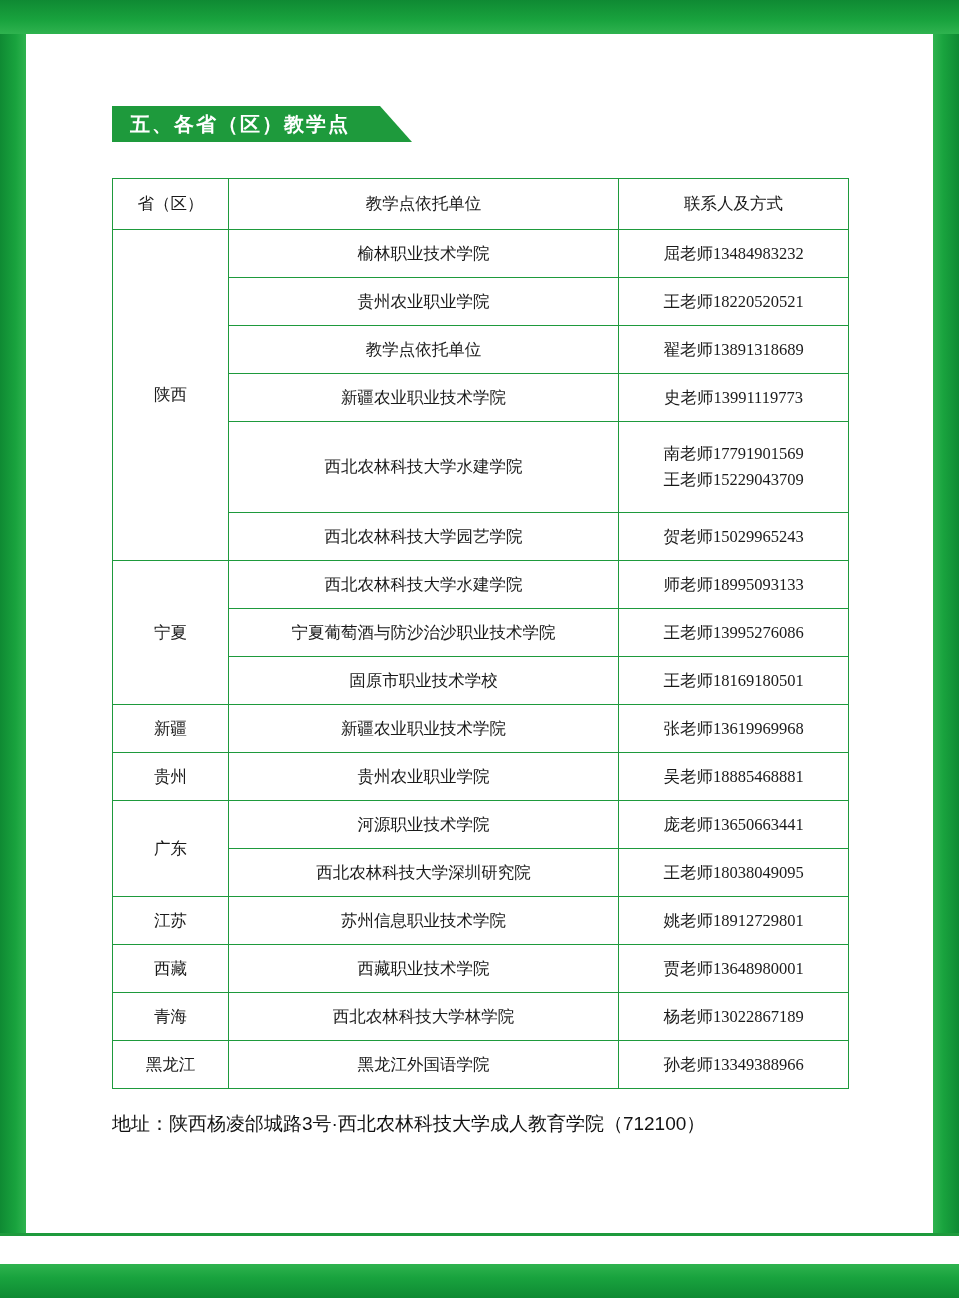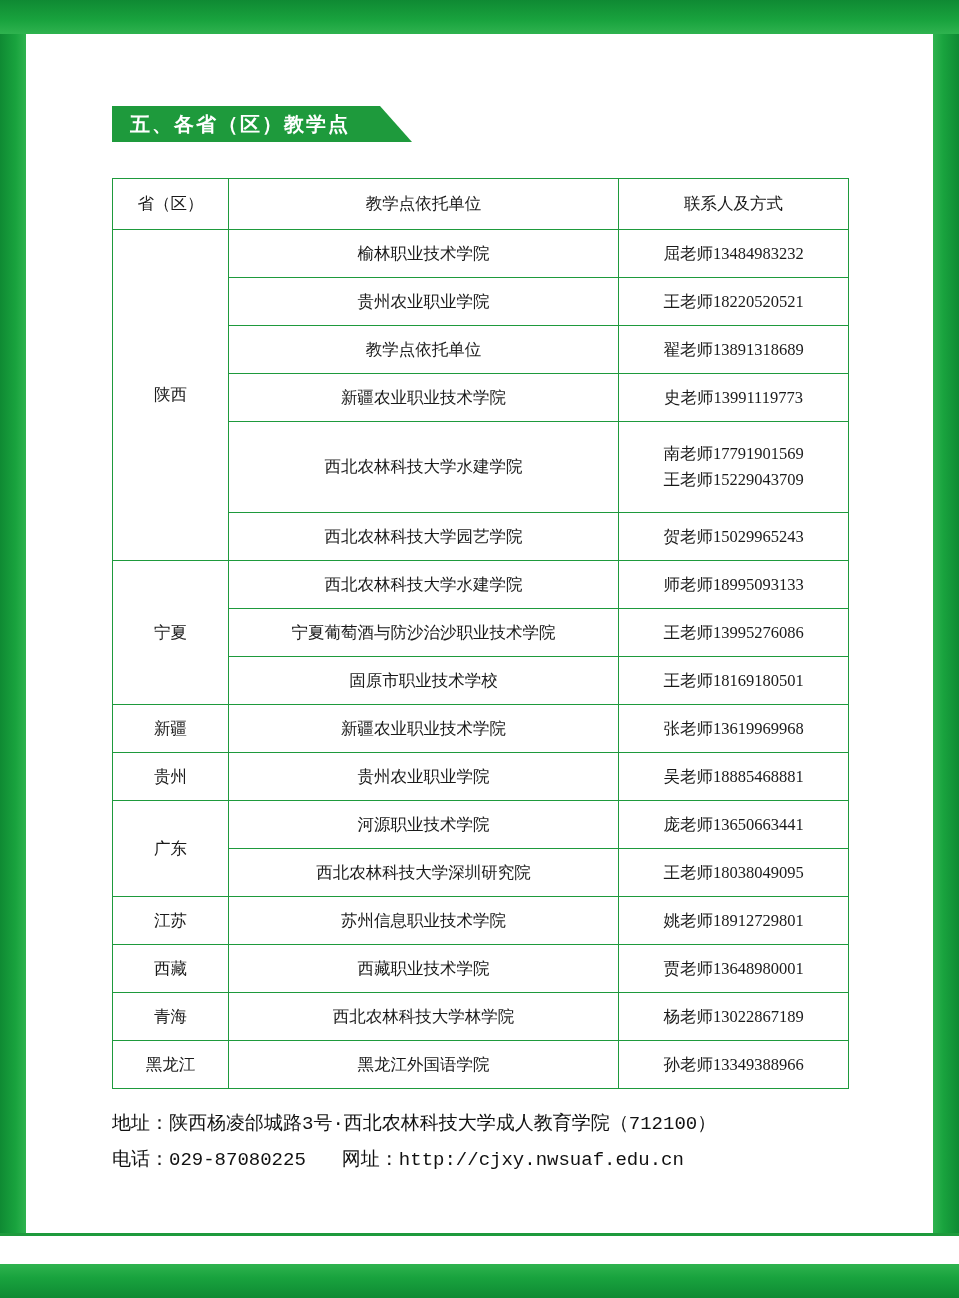--- a/index.html
+++ b/index.html
@@ -105,21 +105,21 @@
 
   
   .footer {
     position: absolute;
     left: 112px;
     top: 1106px;
     width: 760px;
     color: #111111;
     font-size: 19px;
     line-height: 1.9;
-    font-family: Liberation Mono, monospace;
+    font-family: Liberation Sans, sans-serif;
   }
   .footer .line { white-space: nowrap; }
   .footer .gap { display: inline-block; width: 36px; }
 </style>
 </head>
 <body>
 
 <div class="page-frame">
   <div class="edge edge-left"></div>
   <div class="edge edge-right"></div>
@@ -229,16 +229,13 @@
           <td>孙老师13349388966</td>
         </tr>
       </tbody>
   </table>
 </div>
 
 <div class="footer">
   <div class="line">
     <span>地址：</span><span>陕西杨凌邰城路3号·西北农林科技大学成人教育学院（712100）</span>
   </div>
-  <div class="line">
-    <span>电话：</span><span>029-87080225</span><span class="gap"></span><span>网址：</span><span>http://cjxy.nwsuaf.edu.cn</span>
-  </div>
 </div>
 
 </body></html>

